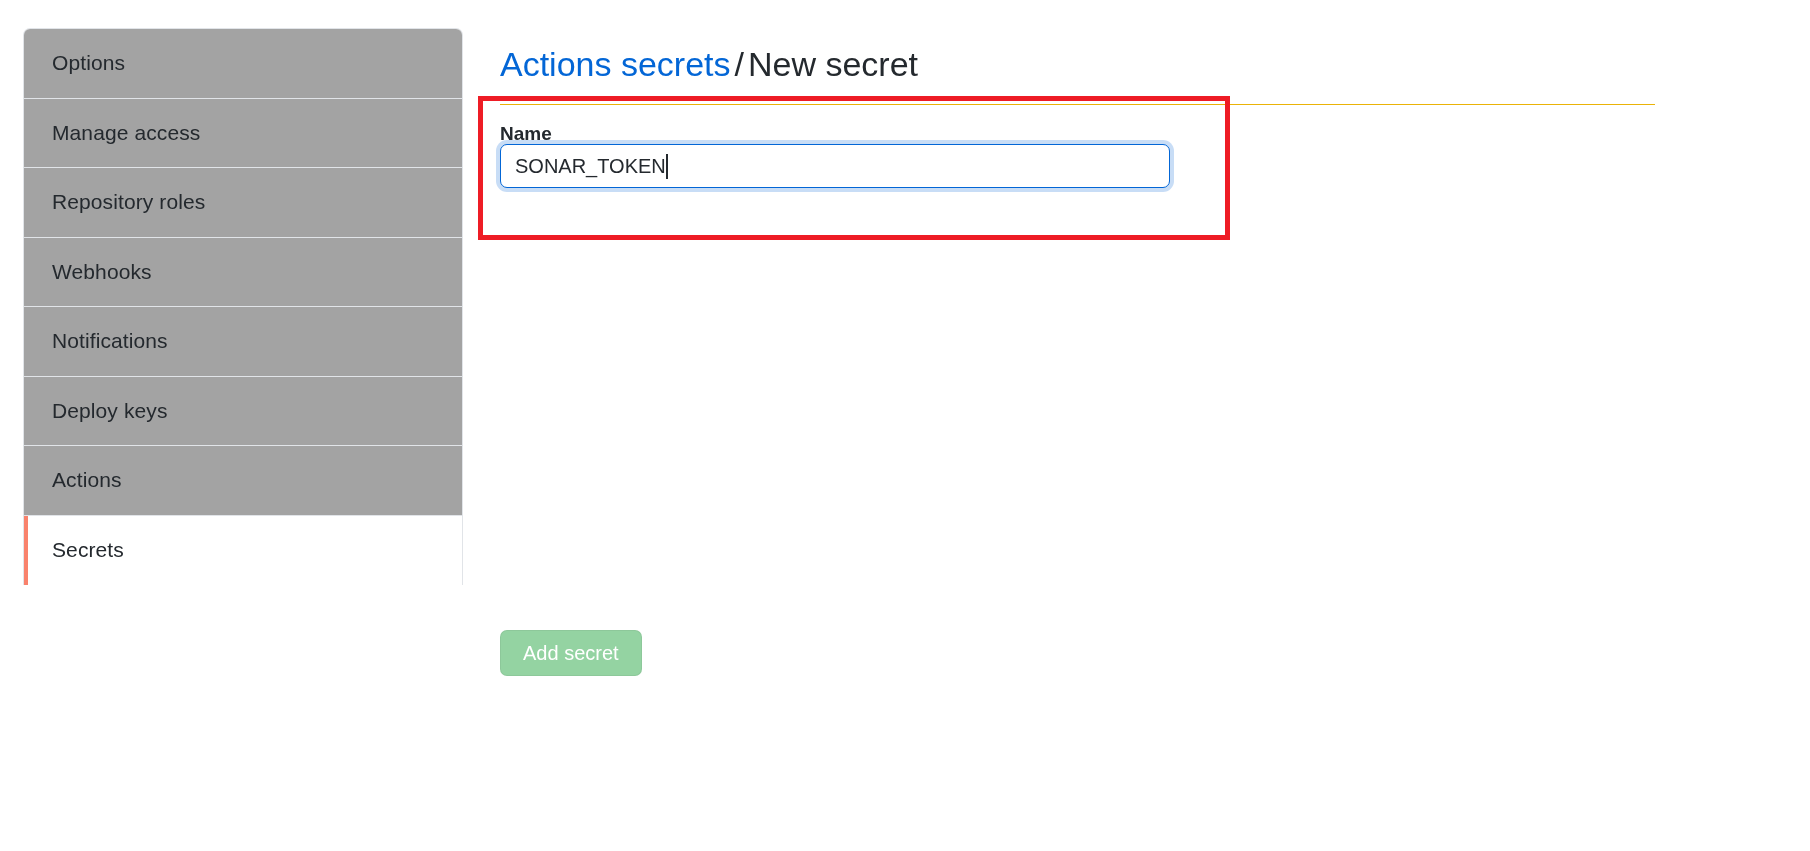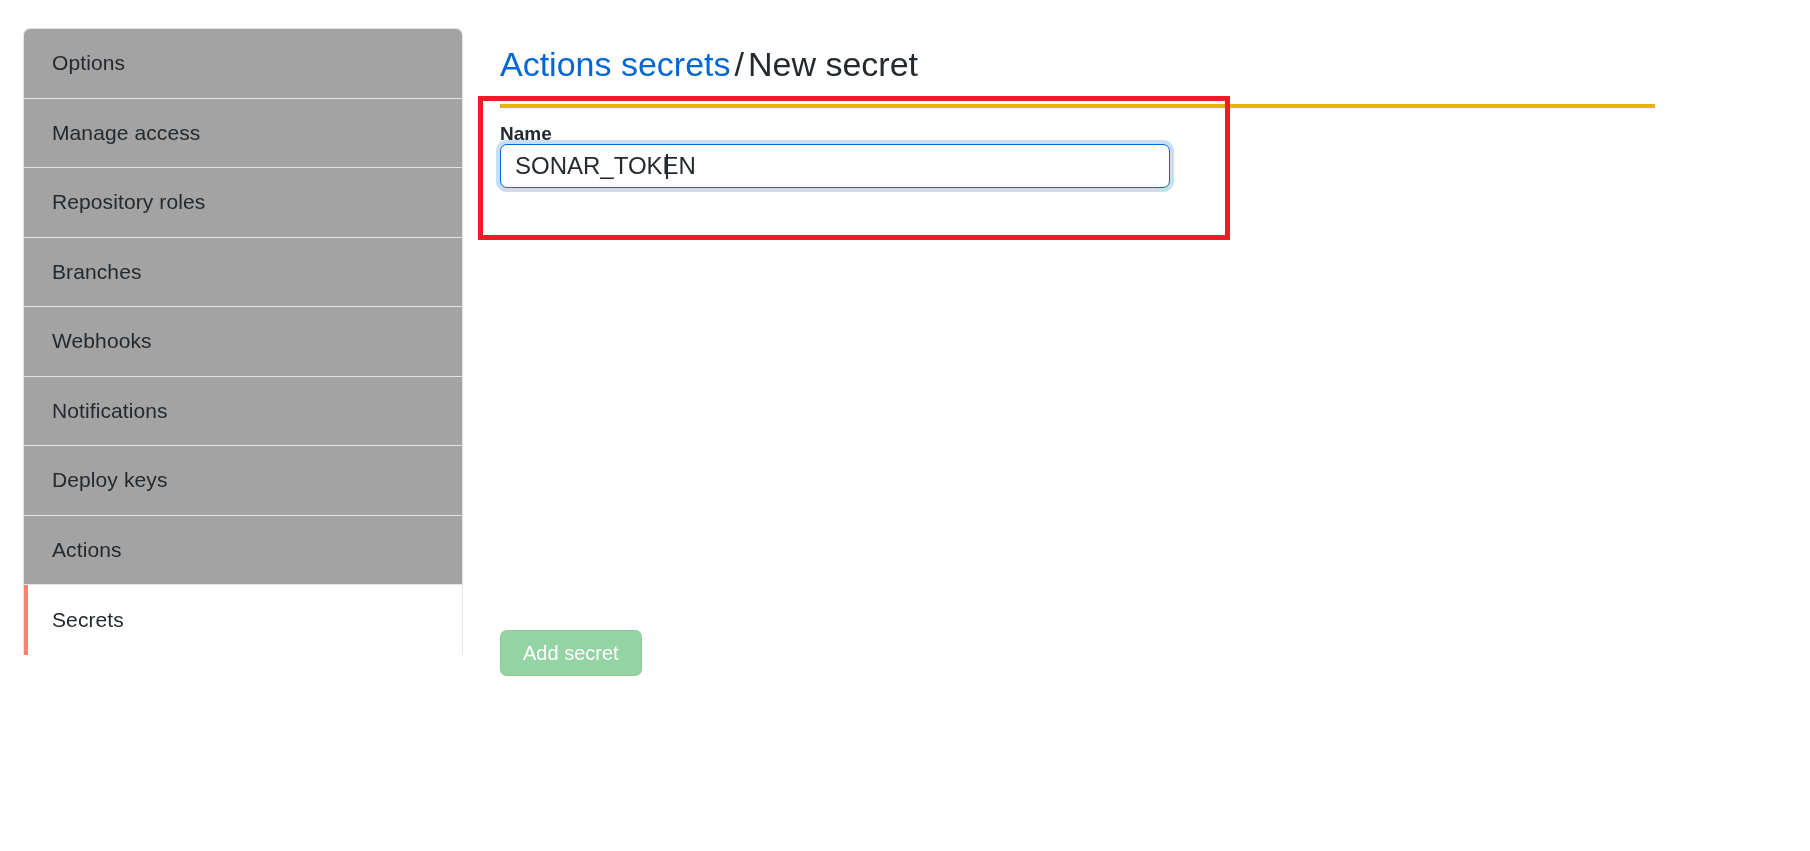--- a/index.html
+++ b/index.html
@@ -64,21 +64,21 @@
     right: 0;
     bottom: 0;
   }
 
   .page-head {
     position: absolute;
     left: 0;
     top: 24px;
     width: 1155px;
     padding-bottom: 22px;
-    border-bottom: 4px solid #eab308;
+    border-bottom: 1px solid #eab308;
     font-size: 34px;
     line-height: 1.05;
     font-weight: 400;
     color: #24292e;
     white-space: nowrap;
   }
   .page-head .crumb-link {
     color: #0366d6;
     text-decoration: none;
     cursor: pointer;
@@ -101,21 +101,21 @@
     line-height: 1;
     margin-bottom: 14px;
   }
   .name-input {
     display: block;
     width: 670px;
     height: 44px;
     box-sizing: border-box;
     padding: 0 14px;
     font-family: "Liberation Sans", sans-serif;
-    font-size: 24px;
+    font-size: 20px;
     color: #24292e;
     background: #ffffff;
     border: 1px solid #0366d6;
     border-radius: 7px;
     outline: none;
     box-shadow: 0 0 0 4px rgba(3, 102, 214, 0.22);
   }
   .name-input-wrap { position: relative; width: 670px; }
   .text-caret {
     position: absolute;
@@ -201,23 +201,20 @@
       <div class="side-item">
         <span>Options</span>
       </div>
       <div class="side-item">
         <span>Manage access</span>
       </div>
       <div class="side-item">
         <span>Repository roles</span>
       </div>
       <div class="side-item">
-        <span>Branches</span>
-      </div>
-      <div class="side-item">
         <span>Webhooks</span>
       </div>
       <div class="side-item">
         <span>Notifications</span>
       </div>
       <div class="side-item">
         <span>Deploy keys</span>
       </div>
       <div class="side-item">
         <span>Actions</span>

